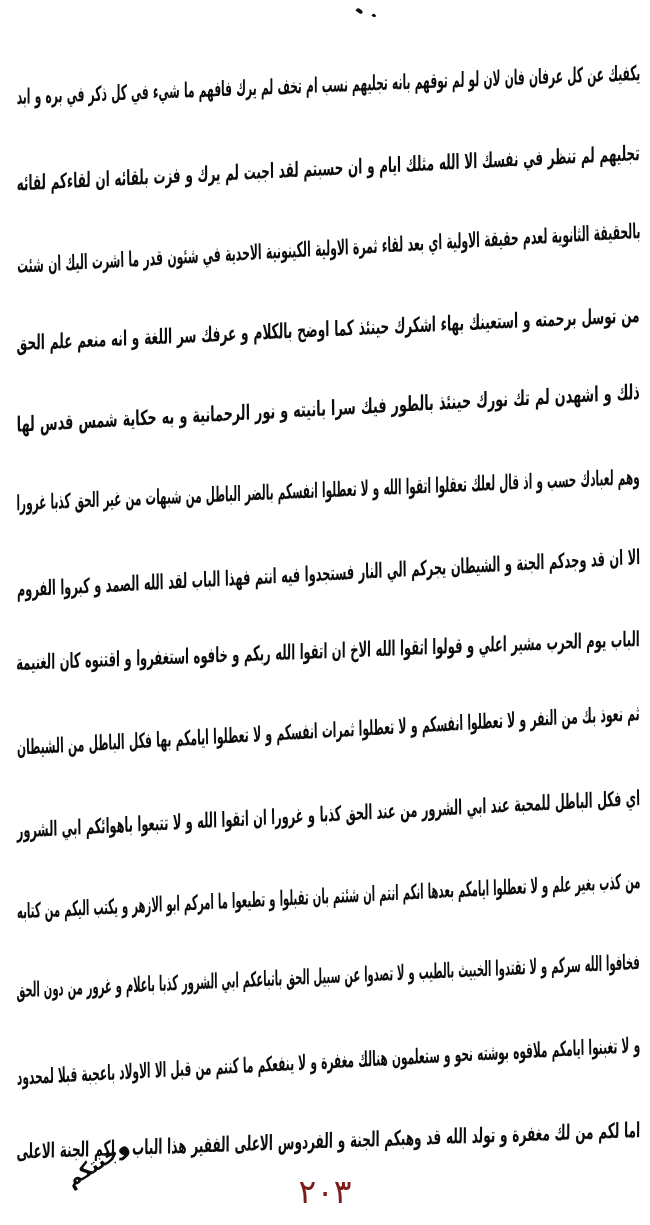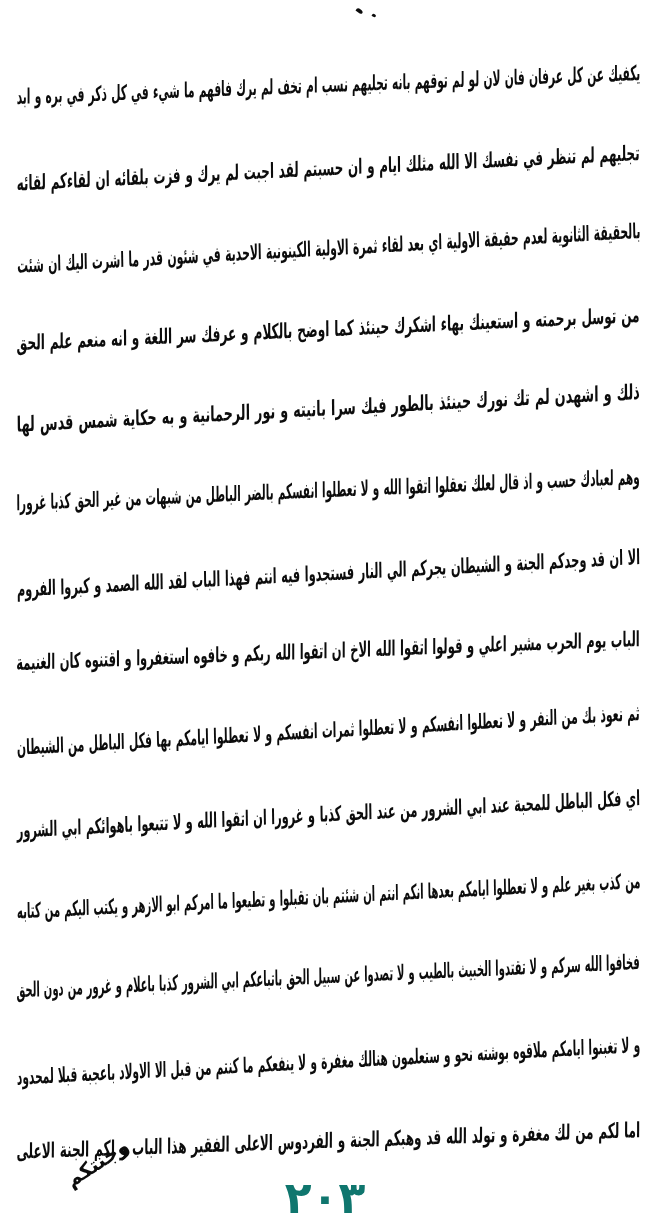--- a/index.html
+++ b/index.html
@@ -37,23 +37,23 @@
     color:#0c0c0c;
     
     font-style:normal;
   }
   .page-number{
     position:absolute;
     left:0;right:0;
     top:1172px;
     text-align:center;
     direction:rtl;
-    font-size:44px;
-    font-weight:700;
-    color:#0f766e;
+    font-size:33px;
+    font-weight:400;
+    color:#7f1d1d;
   }
   .catchword{
     position:absolute;
     left:74px;top:1168px;
     direction:rtl;
     font-size:20px;
     font-weight:700;
     color:#0c0c0c;
     transform:rotate(-33deg);
     transform-origin:left bottom;

